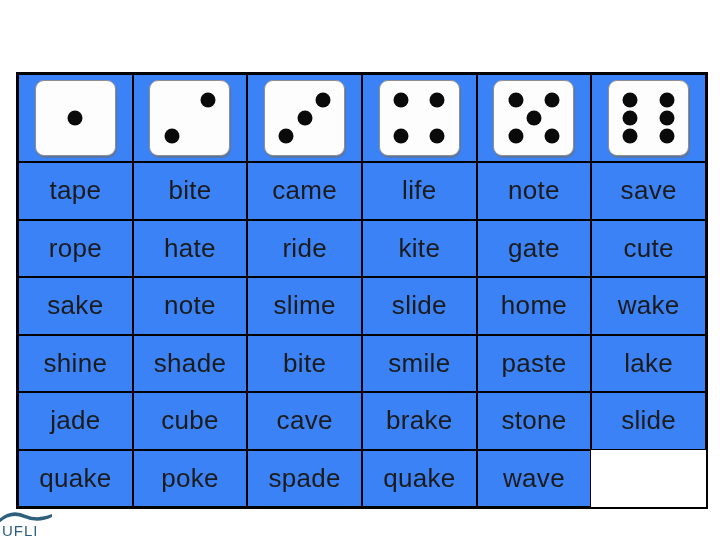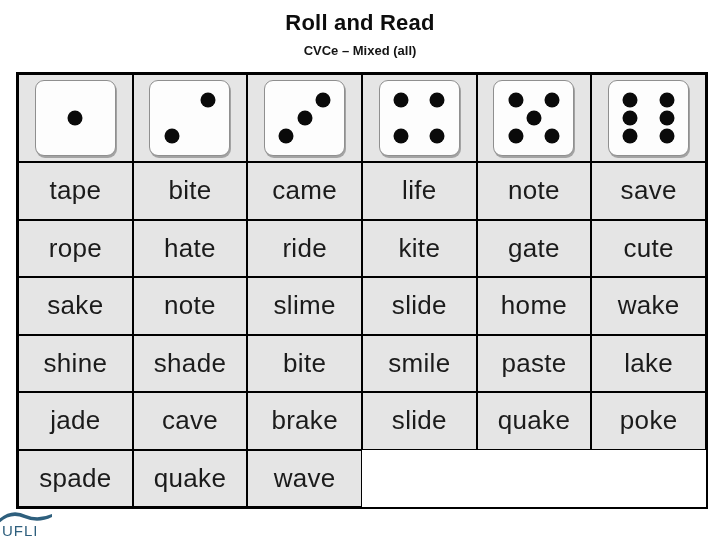--- a/index.html
+++ b/index.html
@@ -23,21 +23,21 @@
     position:absolute; left:16px; top:72px; width:688px;
     display:grid;
     grid-template-columns:repeat(6, 1fr);
     grid-template-rows:88px repeat(6, 57.5px);
     border:2px solid #000000;
     background:#ffffff;
   }
   .cell {
     border:1px solid #000000;
     display:flex; align-items:center; justify-content:center;
-    background:#e5e5e5;
+    background:#3b82f6;
   }
   .word-cell {
     font-size:26px; color:#1b1b1b; letter-spacing:0.3px;
   }
   .die {
     position:relative;
     width:79px; height:74px;
     background:#fdfdfd;
     border:1px solid #8f8f8f;
     border-radius:9px;
@@ -57,24 +57,20 @@
   .logo-text {
     font-family:"Liberation Sans", sans-serif;
     font-size:15px; letter-spacing:1px; font-weight:normal;
   }
 </style>
 </head>
 <body>
 
 <div class="page">
 
-  <div class="header">
-    <div class="title">Roll and Read</div>
-    <div class="subtitle">CVCe – Mixed (all)</div>
-  </div>
 
   <div class="board">
       <div class="cell">
         <div class="die">
           <div class="pip" style="left: 50%; top: 50%;"></div>
         </div>
       </div>
       <div class="cell">
         <div class="die">
           <div class="pip" style="left: 73%; top: 26%;"></div>
@@ -133,22 +129,24 @@
       <div class="cell word-cell">slide</div>
       <div class="cell word-cell">home</div>
       <div class="cell word-cell">wake</div>
       <div class="cell word-cell">shine</div>
       <div class="cell word-cell">shade</div>
       <div class="cell word-cell">bite</div>
       <div class="cell word-cell">smile</div>
       <div class="cell word-cell">paste</div>
       <div class="cell word-cell">lake</div>
       <div class="cell word-cell">jade</div>
+      <div class="cell word-cell">cube</div>
       <div class="cell word-cell">cave</div>
       <div class="cell word-cell">brake</div>
+      <div class="cell word-cell">stone</div>
       <div class="cell word-cell">slide</div>
       <div class="cell word-cell">quake</div>
       <div class="cell word-cell">poke</div>
       <div class="cell word-cell">spade</div>
       <div class="cell word-cell">quake</div>
       <div class="cell word-cell">wave</div>
     </div>
 
   <svg class="logo" viewBox="0 0 60 34">
     <path d="M2,17 Q16,2 32,10 Q44,15 58,9 L58,12 Q44,19 30,13 Q16,7 4,19 Z" fill="#2e5f7d"></path>

